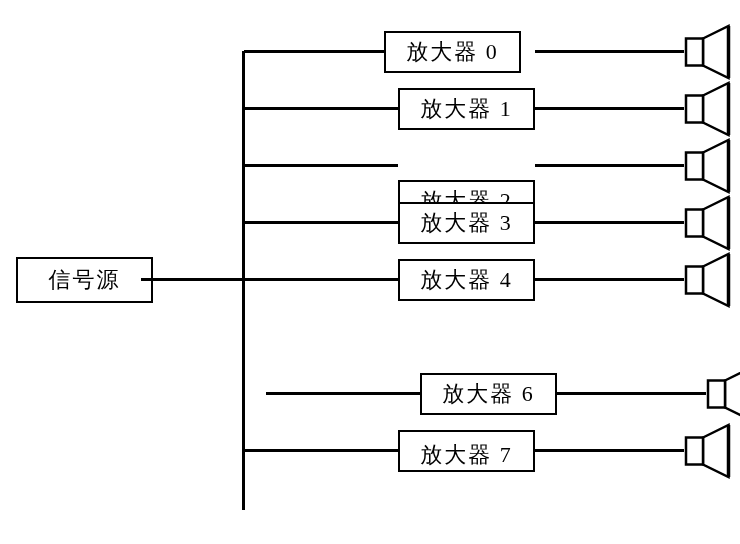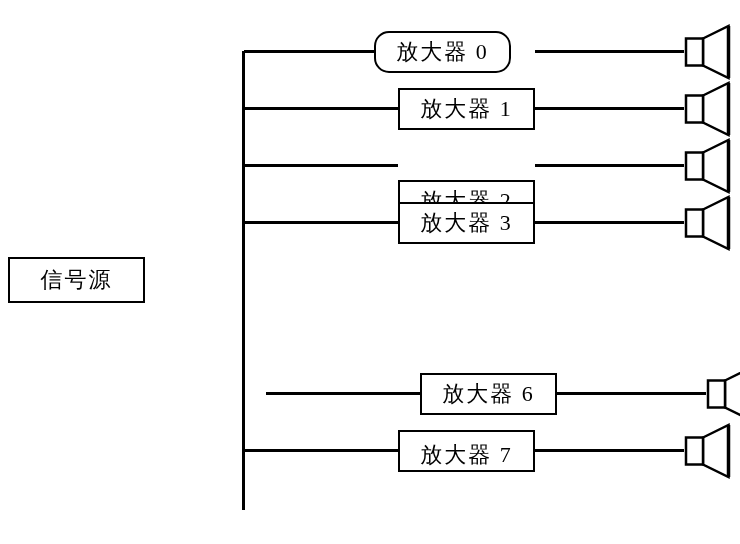--- a/index.html
+++ b/index.html
@@ -59,29 +59,29 @@
   .speaker line {
     stroke: #000000;
     stroke-width: 3.5;
   }
 </style>
 </head>
 <body>
 
 <div class="diagram">
 
-  <div class="box" style="left:8px; top:257px; width:133px; height:42px;">
+  <div class="box" style="left:16px; top:257px; width:133px; height:42px;">
     <span>信号源</span>
   </div>
 
   <div class="vline" style="left:242px; top:51px; height:459px;"></div>
 
   <div class="row" style="top:24px;">
     <div class="hline" style="left:244px; top:26px; width:154px;"></div>
-    <div class="box" style="left:374px; top:7px; width:133px; height:38px;border-radius:15px;">
+    <div class="box" style="left:384px; top:7px; width:133px; height:38px;">
       <span>放大器 0</span>
     </div>
     <div class="hline" style="left:535px; top:26px; width:149px;"></div>
     <svg class="speaker" viewBox="0 0 48 56">
       <polygon points="19,14.5 44.5,2 44.5,54 19,41.5"></polygon>
       <line x1="44.5" y1="2" x2="44.5" y2="54"></line>
       <rect x="2" y="14.5" width="17" height="27"></rect>
     </svg>
   </div>
 
@@ -117,20 +117,32 @@
       <span>放大器 3</span>
     </div>
     <div class="hline" style="left:535px; top:26px; width:149px;"></div>
     <svg class="speaker" viewBox="0 0 48 56">
       <polygon points="19,14.5 44.5,2 44.5,54 19,41.5"></polygon>
       <line x1="44.5" y1="2" x2="44.5" y2="54"></line>
       <rect x="2" y="14.5" width="17" height="27"></rect>
     </svg>
   </div>
 
+  <div class="row" style="top:252px;">
+    <div class="hline" style="left:141px; top:26px; width:257px;"></div>
+    <div class="box" style="left:398px; top:7px; width:133px; height:38px;">
+      <span>放大器 4</span>
+    </div>
+    <div class="hline" style="left:535px; top:26px; width:149px;"></div>
+    <svg class="speaker" viewBox="0 0 48 56">
+      <polygon points="19,14.5 44.5,2 44.5,54 19,41.5"></polygon>
+      <line x1="44.5" y1="2" x2="44.5" y2="54"></line>
+      <rect x="2" y="14.5" width="17" height="27"></rect>
+    </svg>
+  </div>
 
 
   <div class="row" style="top:366px;margin-left:22px;">
     <div class="hline" style="left:244px; top:26px; width:154px;"></div>
     <div class="box" style="left:398px; top:7px; width:133px; height:38px;">
       <span>放大器 6</span>
     </div>
     <div class="hline" style="left:535px; top:26px; width:149px;"></div>
     <svg class="speaker" viewBox="0 0 48 56">
       <polygon points="19,14.5 44.5,2 44.5,54 19,41.5"></polygon>

